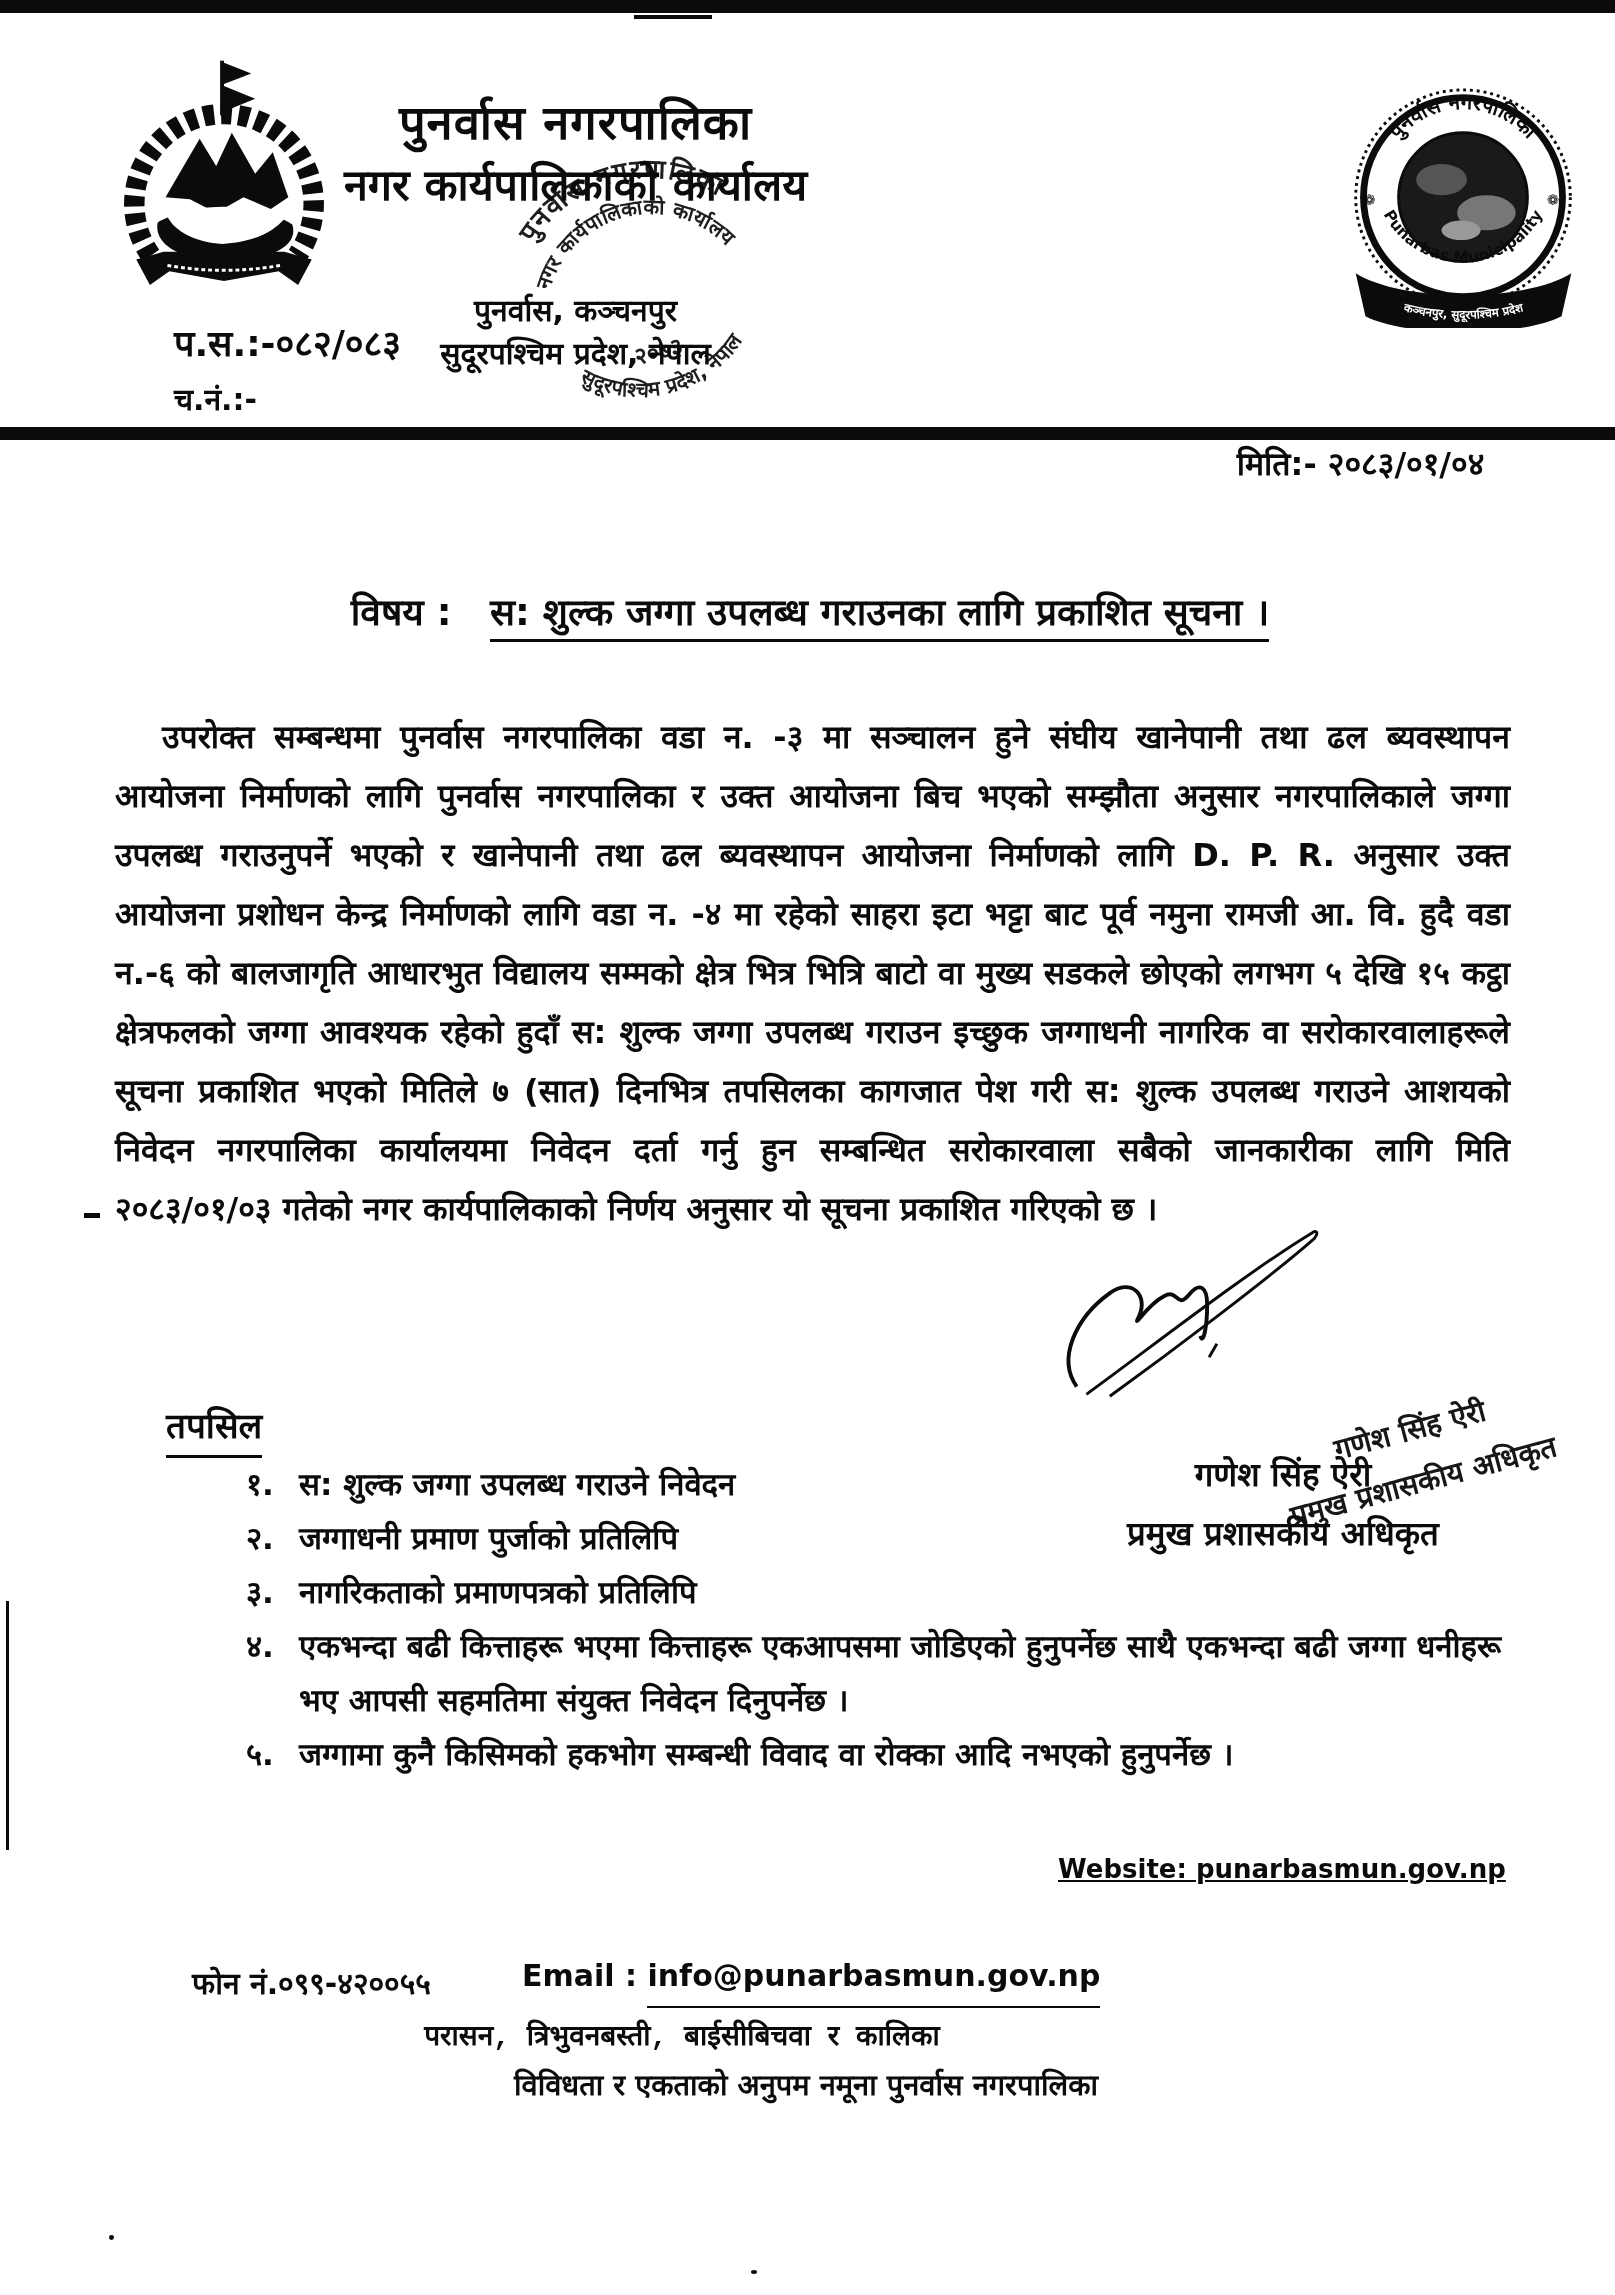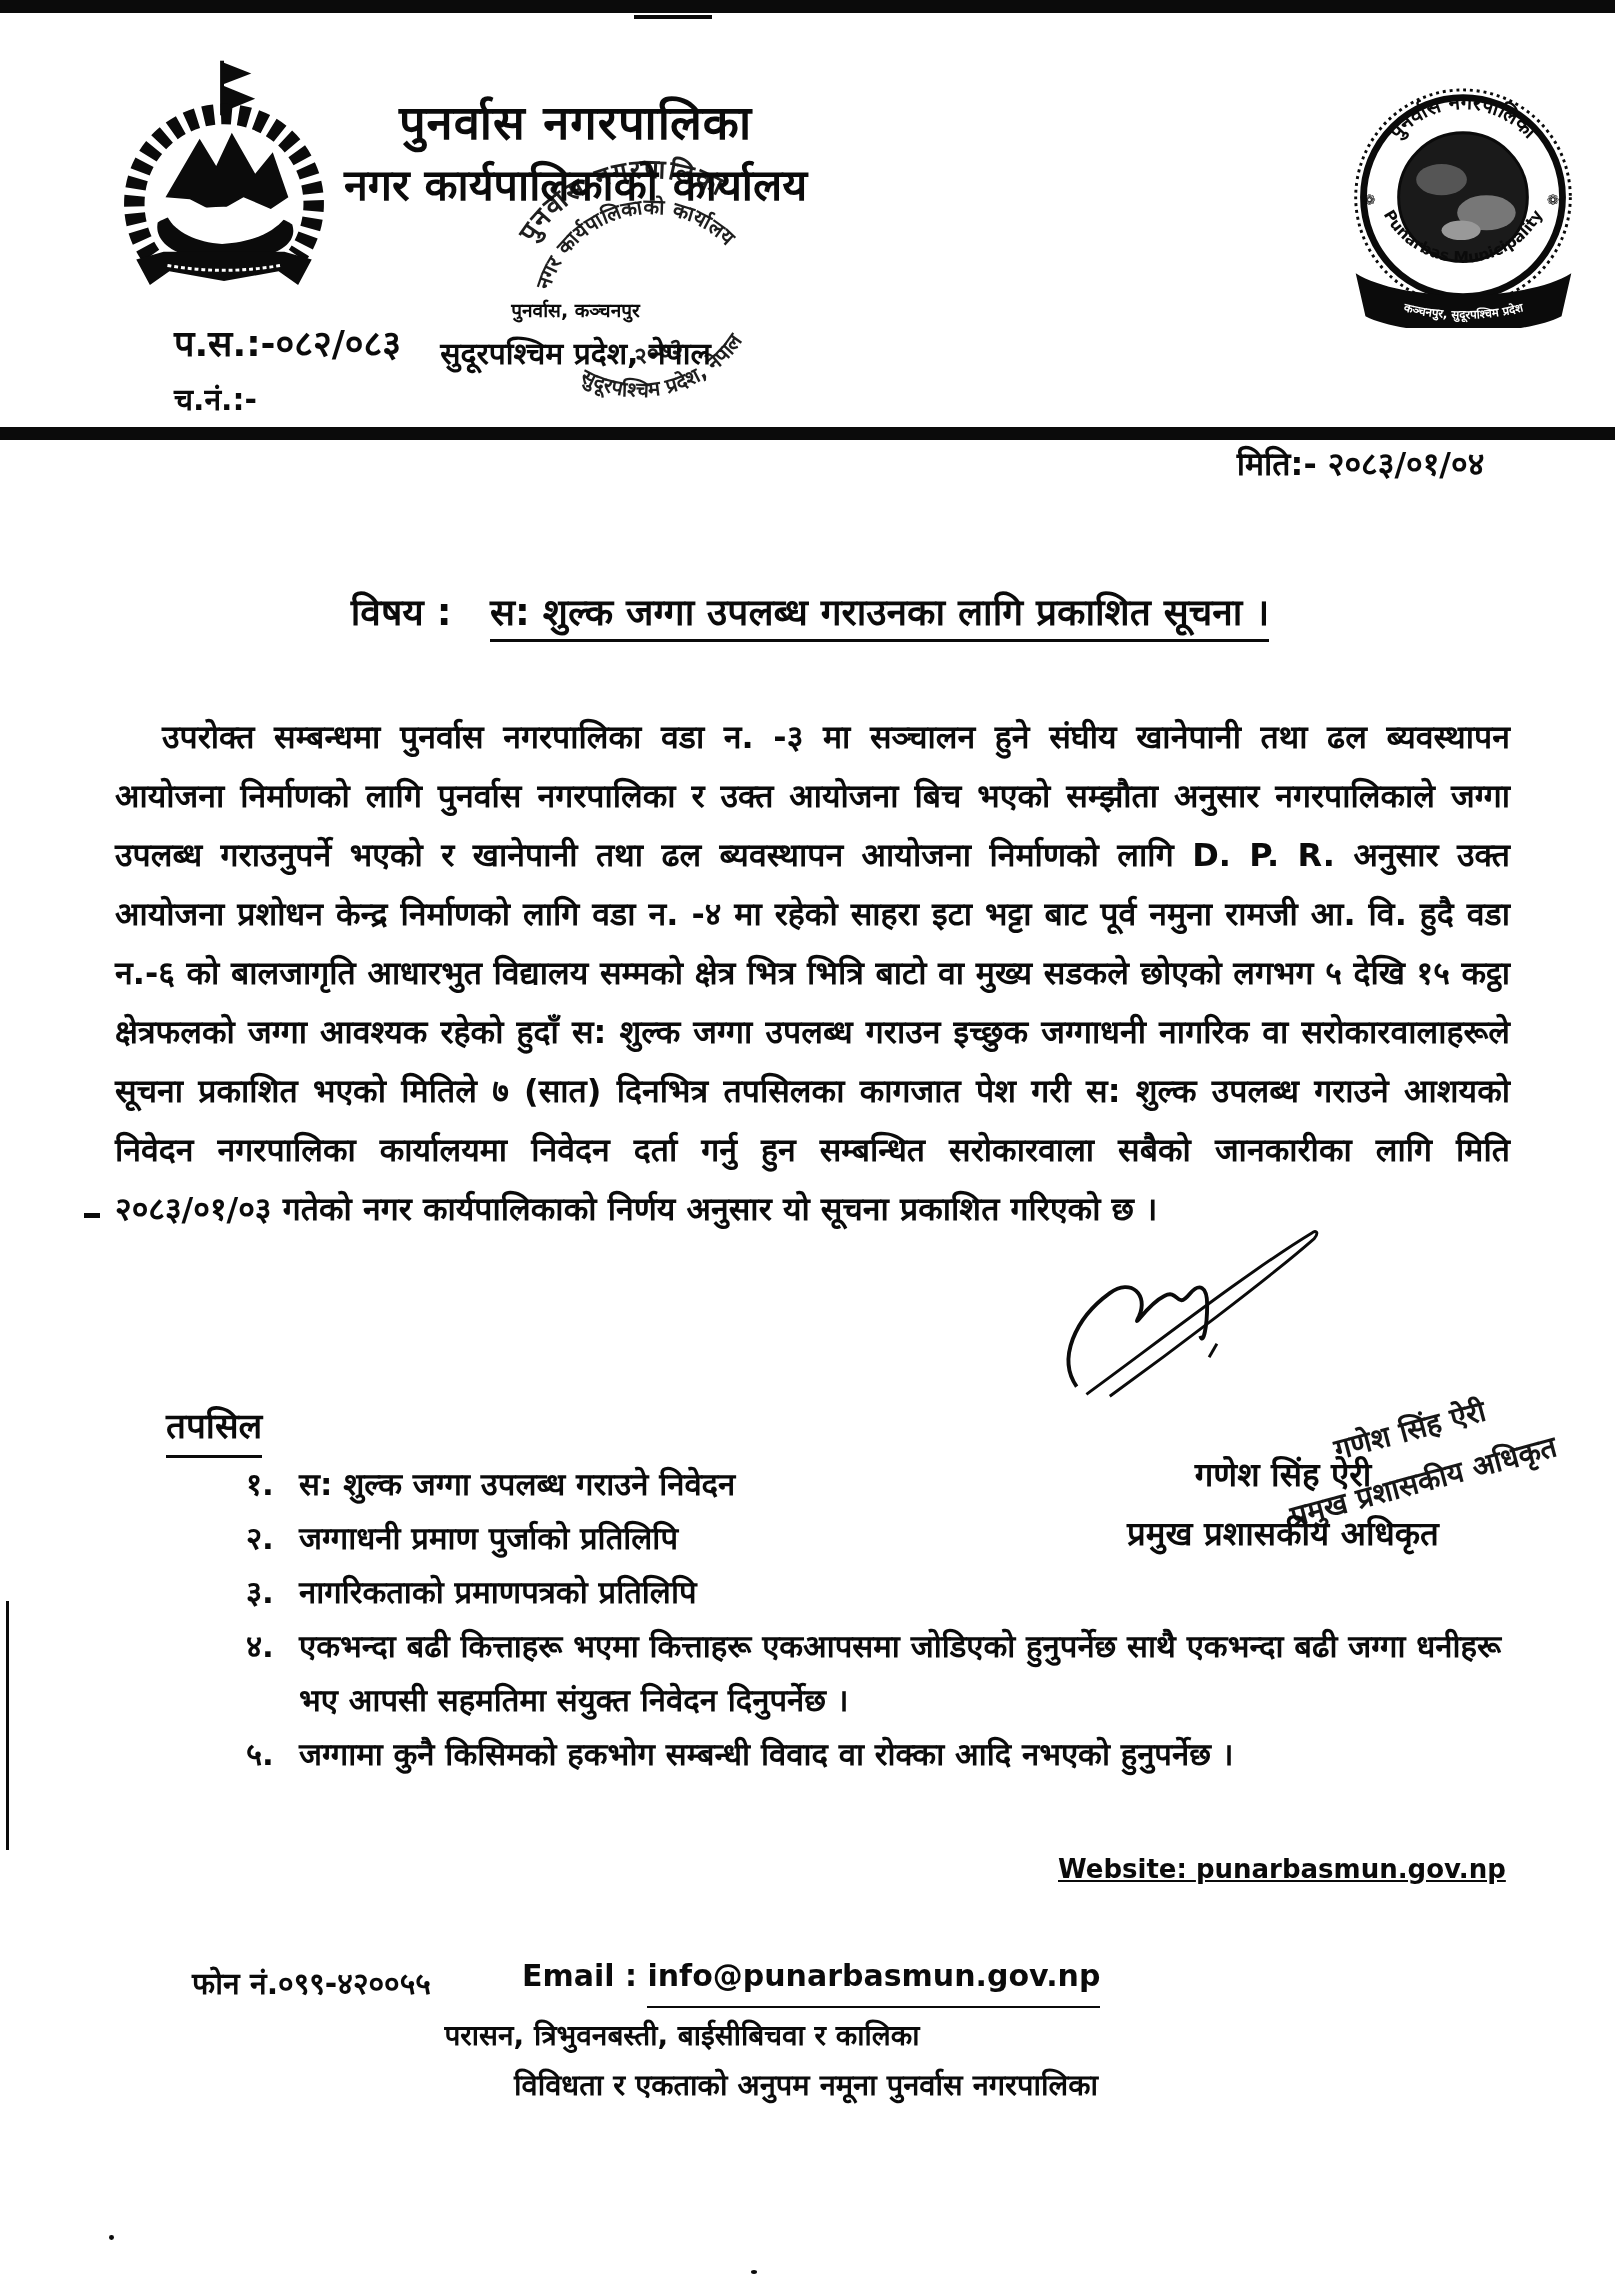--- a/index.html
+++ b/index.html
@@ -19,21 +19,21 @@
   .left-vline{left:5.9px;top:1601px;width:2.9px;height:249px;background:#0b0b0b;}
   .left-dash{left:84px;top:1213px;width:15.6px;height:4.9px;background:#0b0b0b;}
   .dot1{left:109px;top:2235px;width:4.9px;height:4.9px;background:#0b0b0b;border-radius:50%;}
   .dot2{left:751px;top:2270px;width:5.9px;height:3.9px;background:#0b0b0b;border-radius:50%;}
   
   .emblem-left{left:107px;top:49px;width:234px;height:273px;}
   .seal-right{left:1344px;top:82px;width:239px;height:246px;}
   .head-center{left:156px;top:94px;width:839px;text-align:center;}
   .title1{font-size:47px;line-height:57px;font-weight:700;letter-spacing:1px;}
   .title2{font-size:43px;line-height:53px;font-weight:700;margin-top:7.8px;}
-  .sub1{font-size:19px;line-height:37px;font-weight:700;margin-top:80px;}
+  .sub1{font-size:30px;line-height:37px;font-weight:700;margin-top:80px;}
   .sub2{font-size:30px;line-height:37px;font-weight:700;margin-top:5.9px;}
   .stamp-overlay{left:480px;top:154px;width:332px;height:293px;opacity:.92;}
   .refno{left:174px;top:318px;font-size:36px;font-weight:700;}
   .chno{left:174px;top:378px;font-size:30px;font-weight:700;}
   .rule{left:0;top:427px;width:1616px;height:12.7px;background:#0b0b0b;}
   .date-line{left:1151px;top:441px;width:419px;text-align:center;font-size:32px;font-weight:700;}
   
   .subject{left:98px;top:585px;width:1424px;text-align:center;font-size:37px;font-weight:700;}
   .subject .u{border-bottom:3.9px solid #0b0b0b;padding-bottom:4.9px;}
   
@@ -55,21 +55,21 @@
     font-size:29px;font-weight:700;line-height:53px;
     transform:rotate(-15deg);transform-origin:left top;opacity:.95;
   }
   .sig-block{left:1039px;top:1451px;width:488px;text-align:center;font-size:33px;font-weight:700;}
   .sig-title{margin-top:13.7px;}
   
   .foot-phone{left:192px;top:1962px;font-size:30px;font-weight:700;}
   .foot-email{left:522px;top:1958px;font-size:30px;font-weight:700;}
   .foot-email .u{border-bottom:2.9px solid #0b0b0b;padding-bottom:13px;}
   .foot-web{left:1058px;top:1854px;font-size:26px;font-weight:700;text-decoration:underline;}
-  .foot-addr{left:0;top:2015px;width:1364px;text-align:center;font-size:28px;font-weight:700;}
+  .foot-addr{left:0;top:2015px;width:1364px;text-align:center;font-size:28px;font-weight:700;font-family:Liberation Mono, monospace;}
   .foot-motto{left:0;top:2064px;width:1612px;text-align:center;font-size:29px;font-weight:700;}
 </style>
 </head>
 <body>
 
 <div class="page">
 
   <div class="abs top-bar"></div>
   <div class="abs top-mark"></div>
   <div class="abs left-vline"></div>

